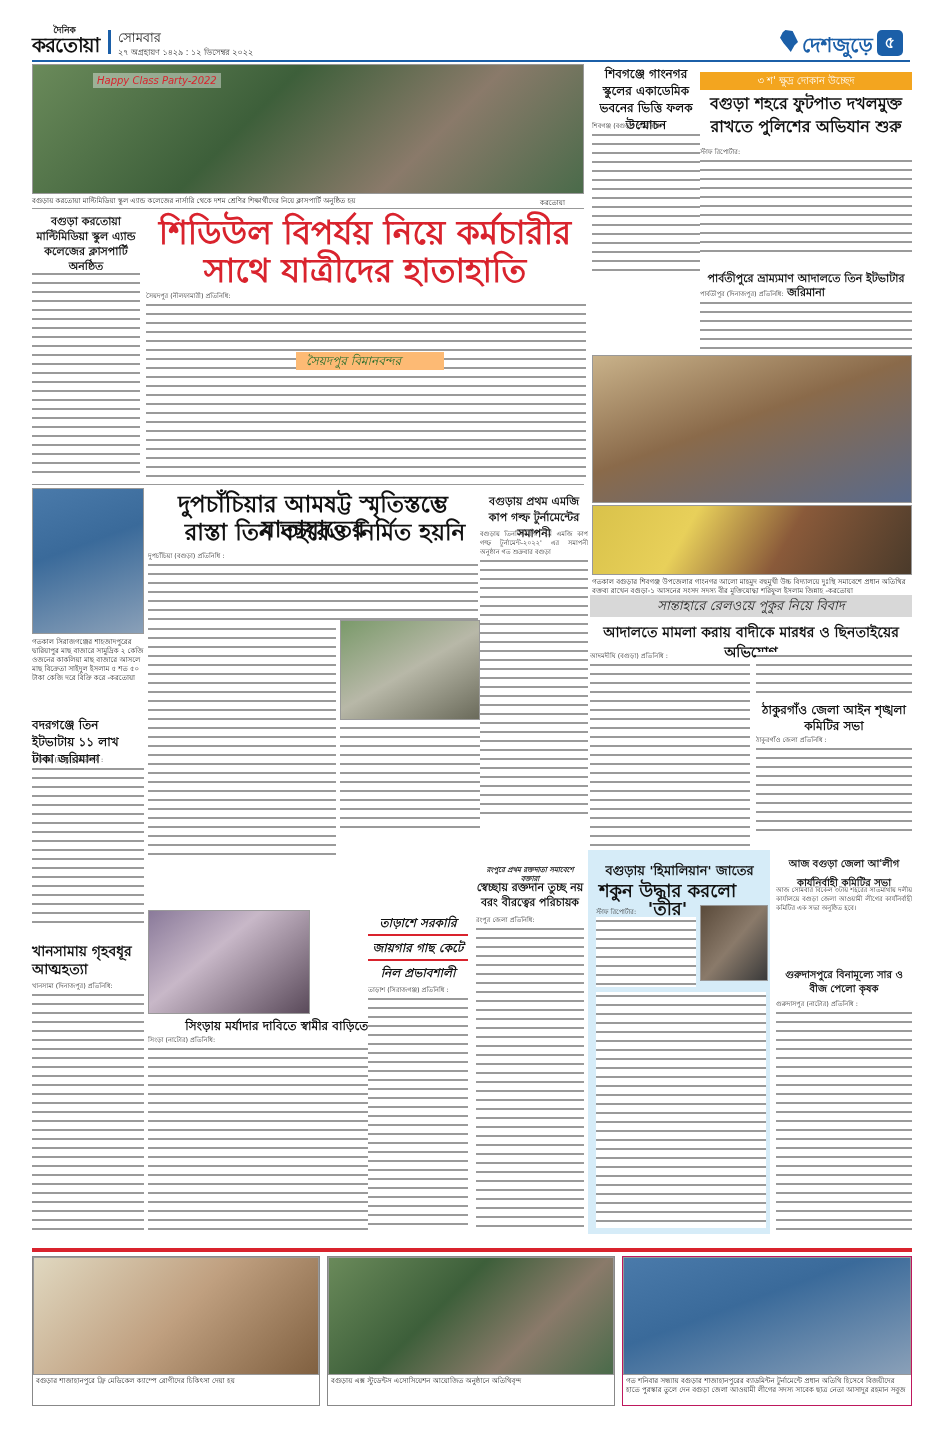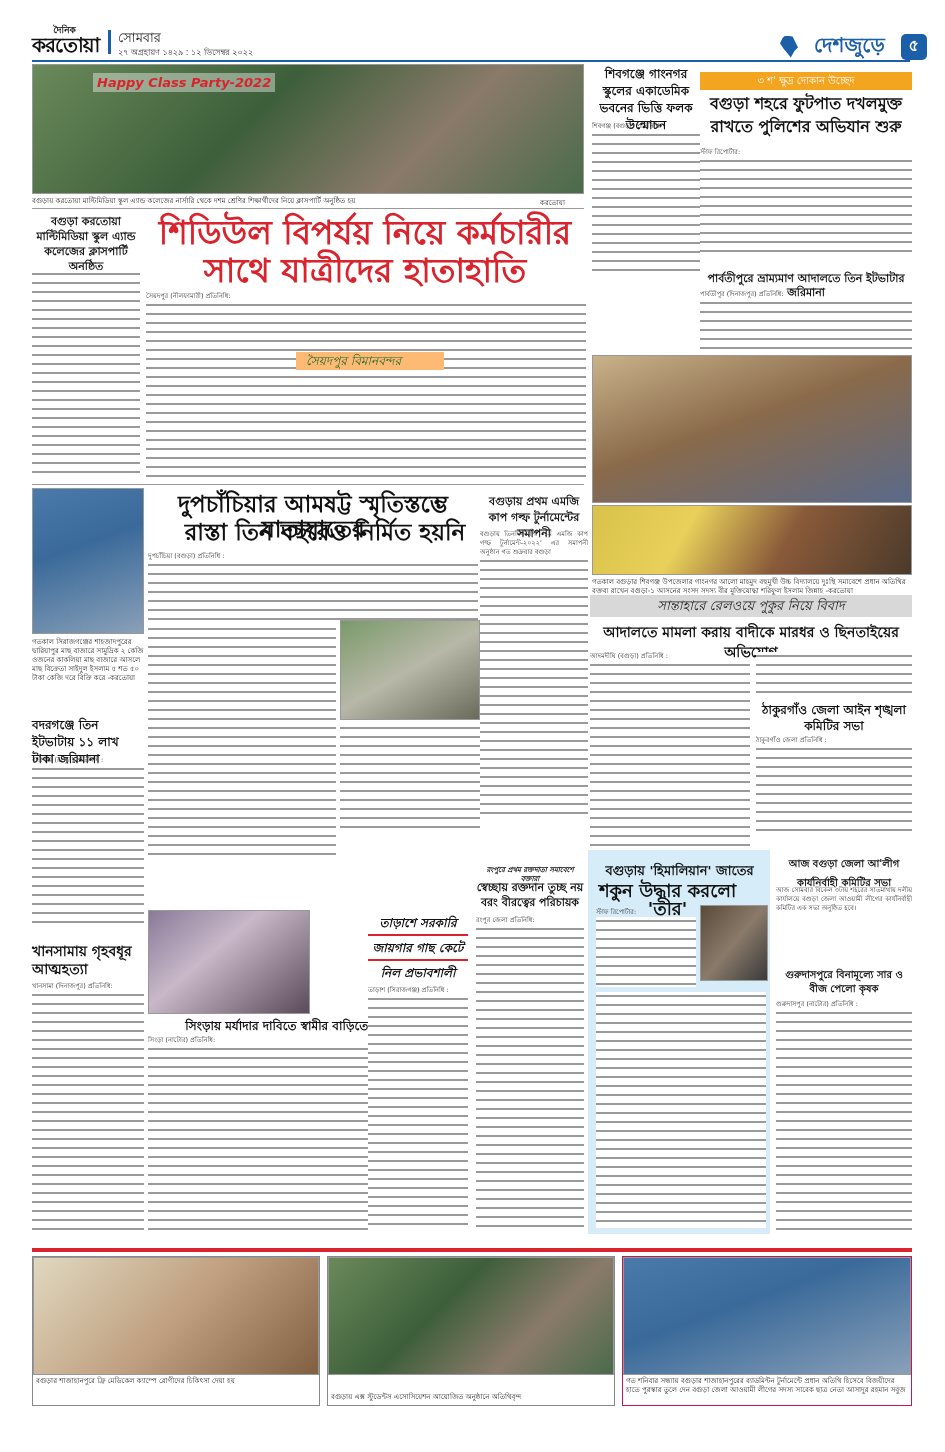--- a/index.html
+++ b/index.html
@@ -5,21 +5,21 @@
 *{box-sizing:border-box;margin:0;padding:0}
 body{width:945px;height:1452px;background:#fff;font-family:"DejaVu Sans",sans-serif;color:#222;position:relative;overflow:hidden}
 .abs{position:absolute}
 .masthead-logo{left:32px;top:25px;width:65px;text-align:center}
 .masthead-logo .small{font-size:9px;font-weight:bold;color:#111;line-height:10px}
 .masthead-logo .big{font-size:20px;font-weight:900;color:#111;line-height:20px;letter-spacing:-1px}
 .masthead-bar{left:108px;top:30px;width:3px;height:24px;background:#1b5fa8}
 .masthead-day{left:118px;top:28px;font-size:13px;color:#222}
 .masthead-date{left:118px;top:46px;font-size:8px;color:#333}
 .header-rule{left:32px;top:60px;width:878px;height:2px;background:#1b5fa8}
-.section-logo{left:780px;top:30px;display:flex;align-items:center;gap:16px}
+.section-logo{left:780px;top:30px;display:flex;gap:4px}
 .section-logo .map{width:18px;height:22px;background:#1b5fa8;clip-path:polygon(30% 0,70% 5%,85% 30%,100% 55%,80% 70%,60% 100%,40% 80%,20% 60%,0 35%,15% 10%)}
 .section-logo .name{font-size:20px;font-weight:bold;color:#1b5fa8}
 .section-logo .pg{width:26px;height:26px;background:#1b5fa8;color:#fff;border-radius:5px;display:flex;align-items:center;justify-content:center;font-weight:bold;font-size:16px}
 .photo{background:linear-gradient(135deg,#6a8a5a,#3d5f3a 40%,#8a7a6a 70%,#4a6b4a);border:1px solid #999}
 .photo.p2{background:linear-gradient(160deg,#c9b28a,#8a6a4a 45%,#5a6a8a)}
 .photo.p3{background:linear-gradient(120deg,#d9c24a,#e8d05a 30%,#8a5a3a 60%,#4a3a2a)}
 .photo.p4{background:linear-gradient(150deg,#7a9a6a,#b8b8a8 50%,#6a6a5a)}
 .photo.p5{background:linear-gradient(140deg,#8a7a9a,#c8b8c8 40%,#5a4a5a)}
 .photo.p6{background:linear-gradient(130deg,#5a4a3a,#8a7a6a 50%,#3a3a3a)}
 .photo.p7{background:linear-gradient(135deg,#e0d8c0,#c0a080 50%,#806040)}
@@ -48,21 +48,21 @@
 <div class="abs masthead-day">সোমবার</div>
 <div class="abs masthead-date">২৭ অগ্রহায়ণ ১৪২৯ : ১২ ডিসেম্বর ২০২২</div>
 <div class="abs section-logo">
   <span class="map"></span>
   <span class="name">দেশজুড়ে</span>
   <span class="pg">৫</span>
 </div>
 <div class="abs header-rule"></div>
 
 <div class="abs photo" style="left:32px;top:64px;width:552px;height:130px">
-  <div class="abs" style="left:60px;top:8px;font-size:13px;color:#d9232d;font-style:italic;font-weight:bold;background:#fff6;padding:2px 4px">Happy Class Party-2022</div>
+  <div class="abs" style="left:60px;top:8px;font-size:10px;color:#d9232d;font-style:italic;font-weight:normal;background:#fff6;padding:2px 4px">Happy Class Party-2022</div>
 </div>
 <div class="abs caption" style="left:32px;top:197px;width:480px">বগুড়ায় করতোয়া মাল্টিমিডিয়া স্কুল এ্যান্ড কলেজের নার্সারি থেকে দশম শ্রেণির শিক্ষার্থীদের নিয়ে ক্লাসপার্টি অনুষ্ঠিত হয়</div>
 <div class="abs credit" style="left:540px;top:197px">করতোয়া</div>
 <div class="abs rule" style="left:32px;top:208px;width:552px"></div>
 
 <div class="abs h-black" style="left:592px;top:66px;width:108px;font-size:12px;line-height:17px">শিবগঞ্জে গাংনগর স্কুলের একাডেমিক ভবনের ভিত্তি ফলক উন্মোচন</div>
 <div class="abs body-text" style="left:592px;top:122px;width:108px;height:150px">
   <span>শিবগঞ্জ (বগুড়া) প্রতিনিধি:</span>
   <div class="lines" style="height:140px"></div>
 </div>
@@ -189,18 +189,18 @@
   <div class="lines" style="height:222px"></div>
 </div>
 
 <div class="abs red-rule" style="left:32px;top:1248px;width:880px"></div>
 <div class="abs" style="left:32px;top:1256px;width:288px;height:150px;border:1px solid #888">
   <div class="photo p7" style="width:100%;height:118px"></div>
   <div class="caption" style="padding:2px 3px">বগুড়ার শাজাহানপুরে ফ্রি মেডিকেল ক্যাম্পে রোগীদের চিকিৎসা দেয়া হয়</div>
 </div>
 <div class="abs" style="left:327px;top:1256px;width:288px;height:150px;border:1px solid #888">
   <div class="photo" style="width:100%;height:118px"></div>
-  <div class="caption" style="padding:18px 3px">বগুড়ায় এক্স স্টুডেন্টস এসোসিয়েশন আয়োজিত অনুষ্ঠানে অতিথিবৃন্দ</div>
+  <div class="caption" style="padding:2px 3px">বগুড়ায় এক্স স্টুডেন্টস এসোসিয়েশন আয়োজিত অনুষ্ঠানে অতিথিবৃন্দ</div>
 </div>
 <div class="abs" style="left:622px;top:1256px;width:290px;height:150px;border:1px solid #be185d">
   <div class="photo p8" style="width:100%;height:118px"></div>
   <div class="caption" style="padding:2px 3px">গত শনিবার সন্ধ্যায় বগুড়ার শাজাহানপুরের ব্যাডমিন্টন টুর্নামেন্টে প্রধান অতিথি হিসেবে বিজয়ীদের হাতে পুরস্কার তুলে দেন বগুড়া জেলা আওয়ামী লীগের সদস্য সাবেক ছাত্র নেতা আসাদুর রহমান সবুজ</div>
 </div>
 
 </body></html>

